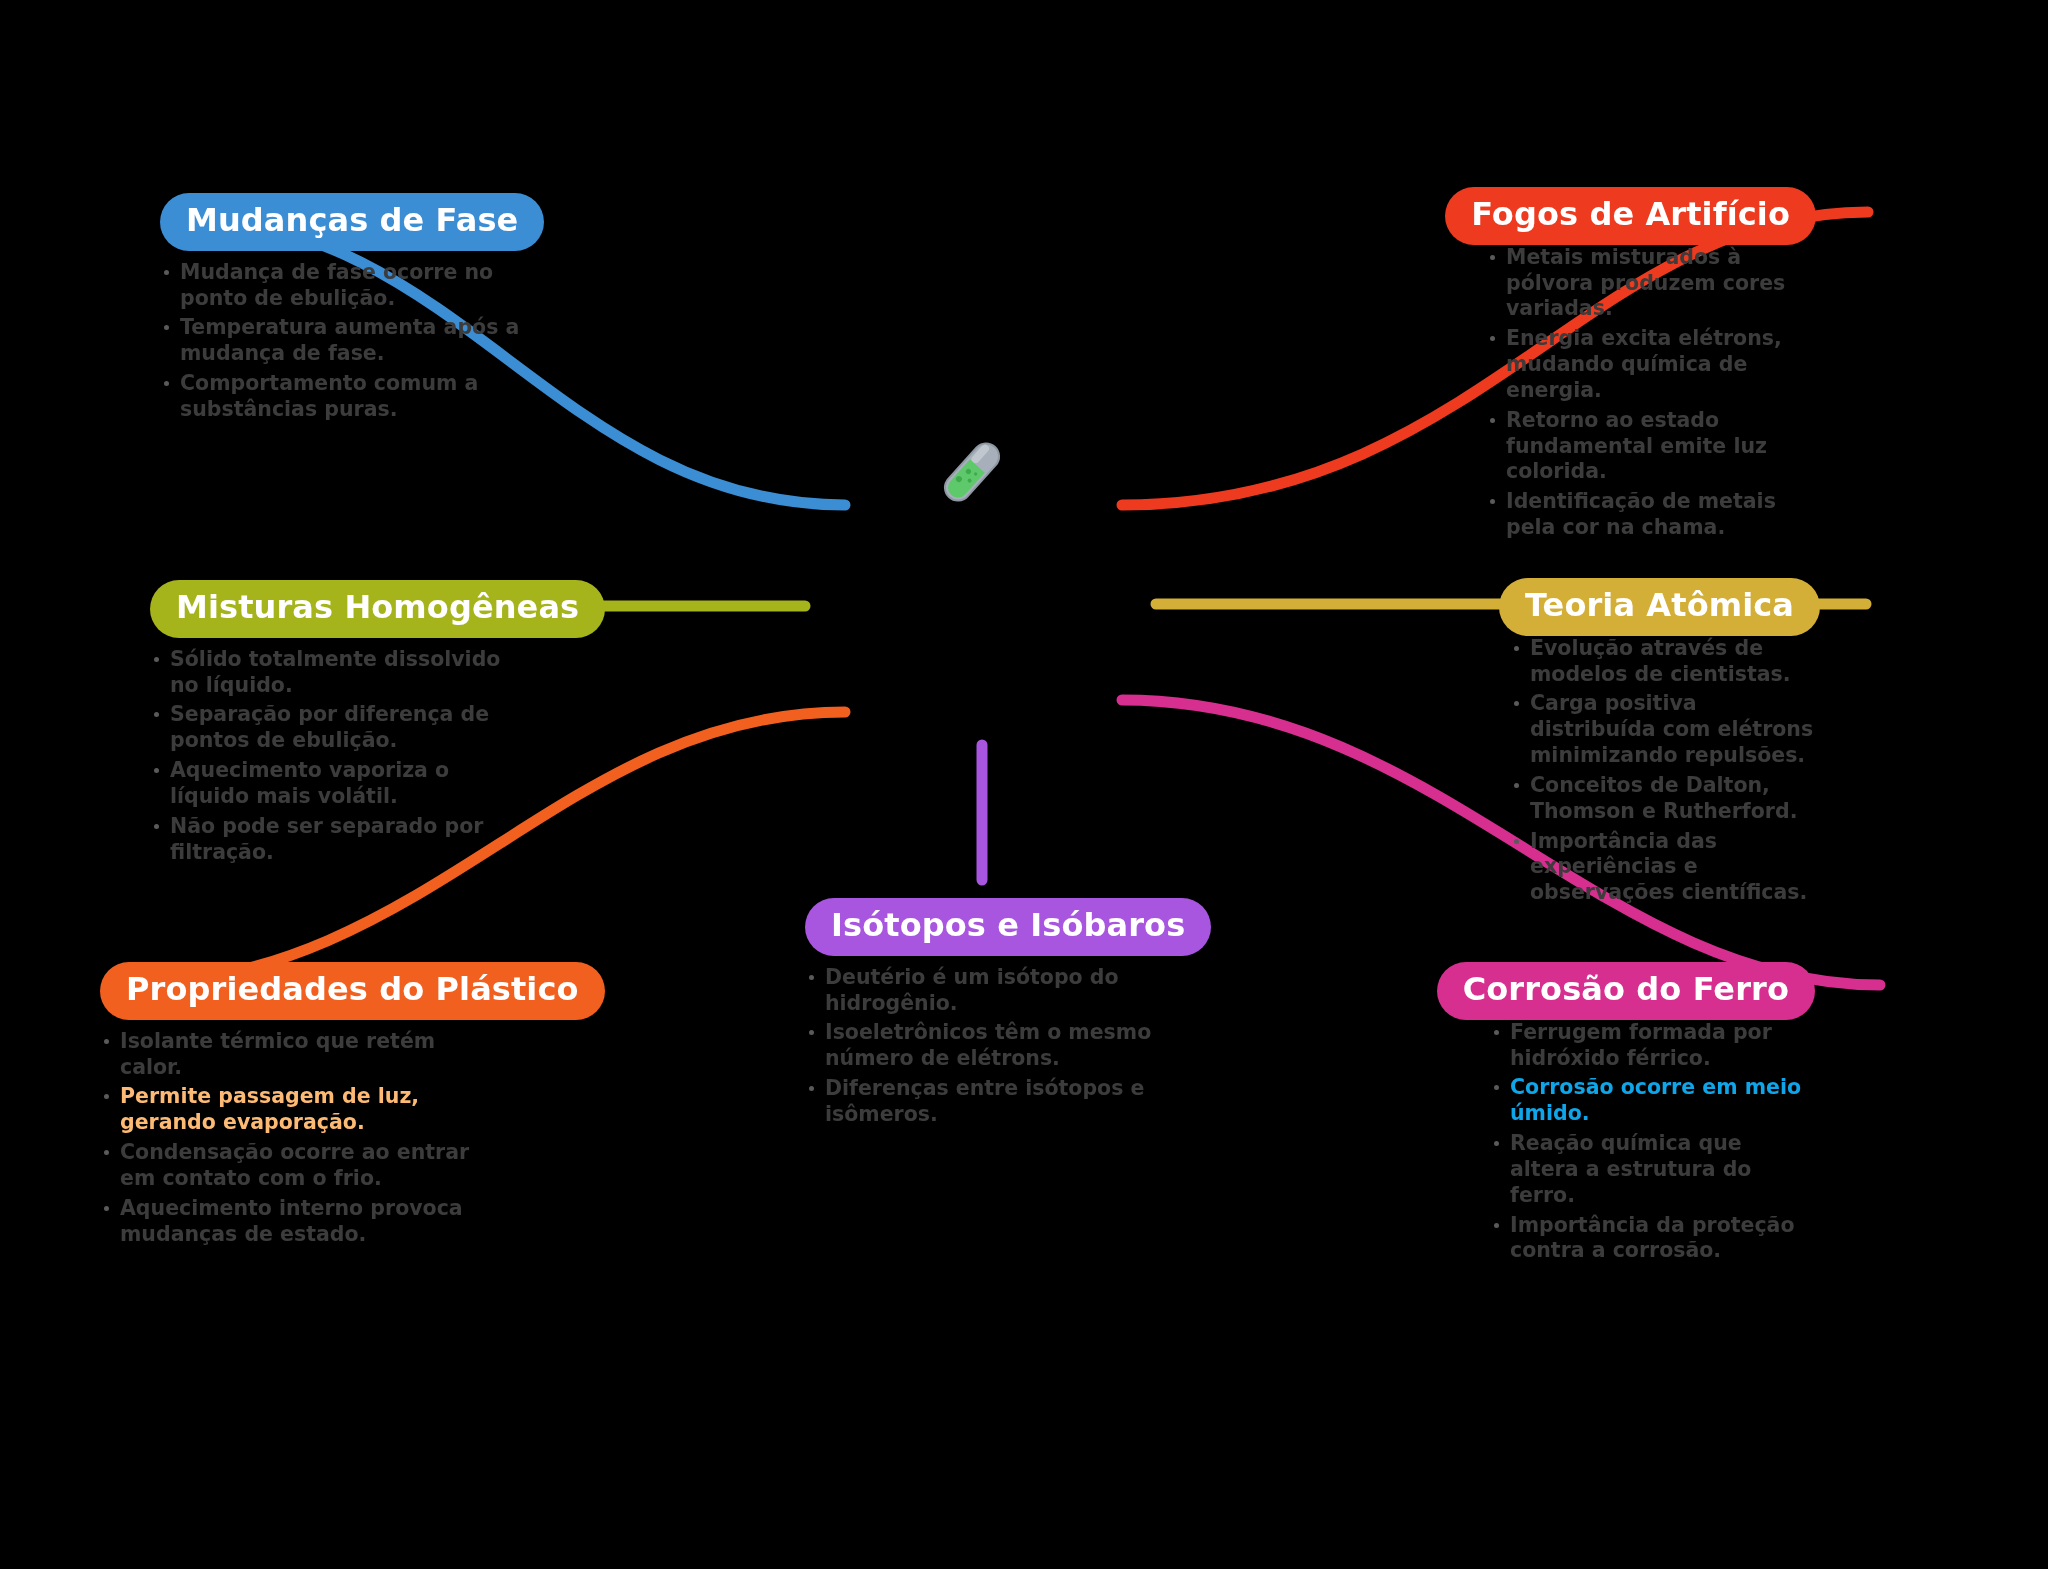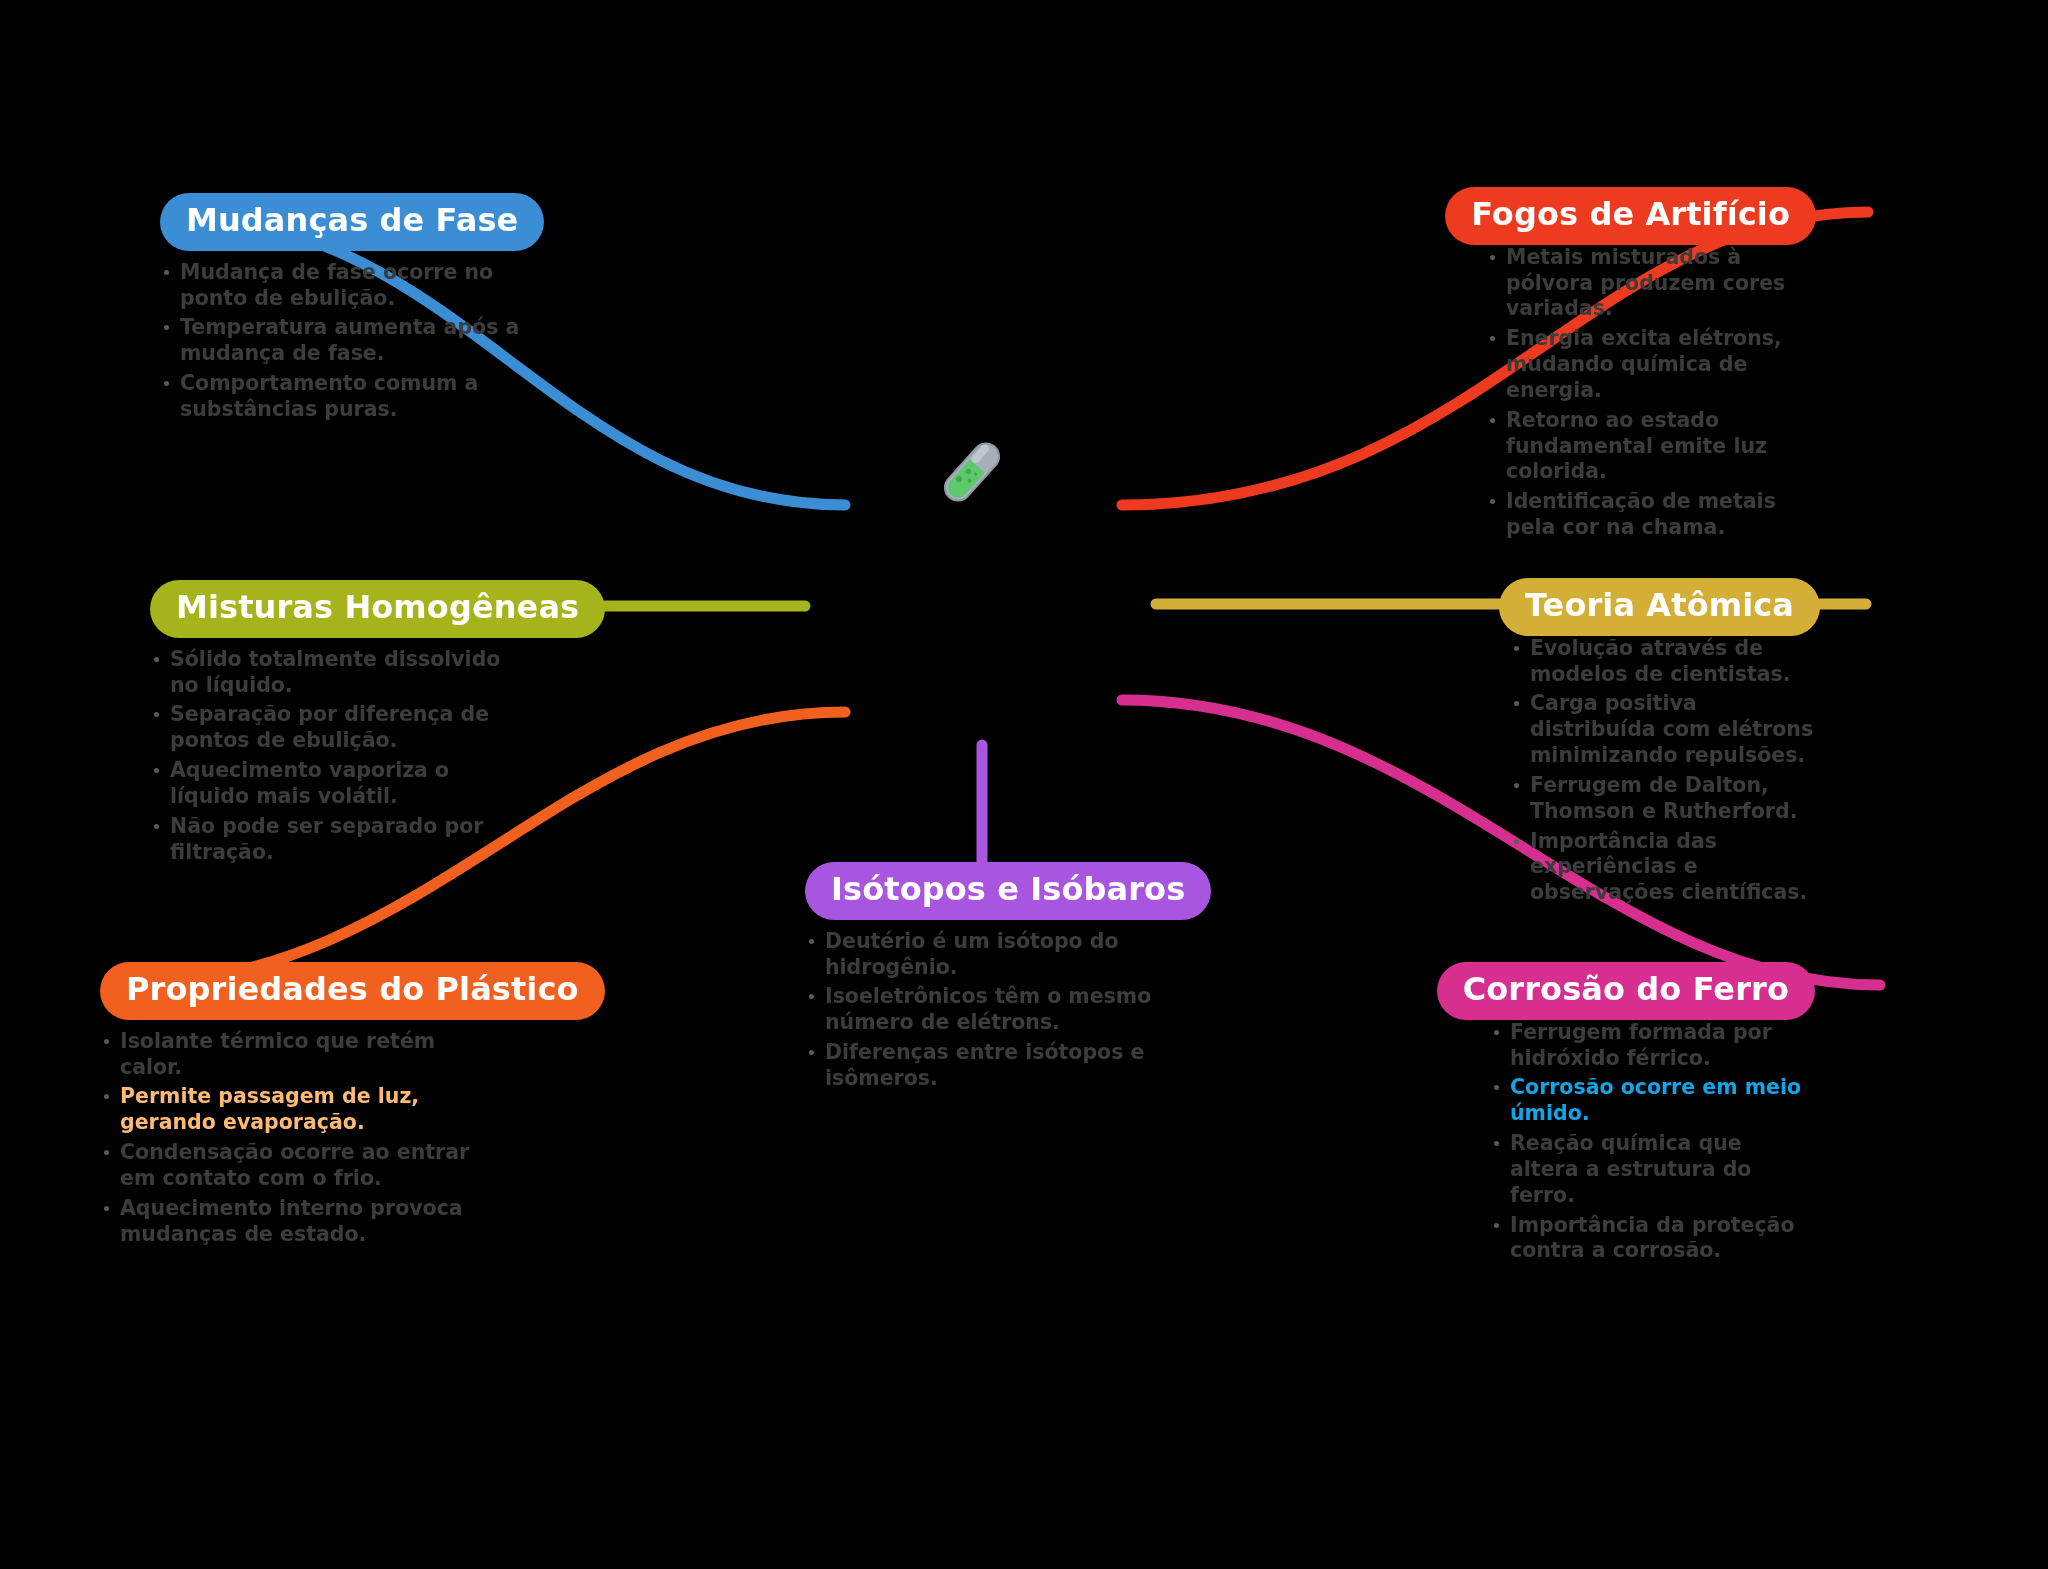--- a/index.html
+++ b/index.html
@@ -172,40 +172,40 @@
       </ul>
     </div>
   </div>
 
   <div class="branch align-right" id="branch-teoria-atomica">
     <div class="branch-header" style="background: rgb(212, 175, 55);">Teoria Atômica</div>
     <div class="bullets-wrap">
       <ul class="branch-bullets">
         <li style="color: rgb(60, 60, 60);">Evolução através de modelos de cientistas.</li>
         <li style="color: rgb(60, 60, 60);">Carga positiva distribuída com elétrons minimizando repulsões.</li>
-        <li style="color: rgb(60, 60, 60);">Ferrugem de Dalton, Thomson e Rutherford.</li>
+        <li style="color: rgb(60, 60, 60);">Conceitos de Dalton, Thomson e Rutherford.</li>
         <li style="color: rgb(60, 60, 60);">Importância das experiências e observações científicas.</li>
       </ul>
     </div>
   </div>
 
   <div class="branch" id="branch-propriedades-plastico">
     <div class="branch-header" style="background: rgb(242, 96, 31); text-align: center;">Propriedades do Plástico</div>
     <div class="bullets-wrap">
       <ul class="branch-bullets">
         <li style="color: rgb(60, 60, 60);">Isolante térmico que retém calor.</li>
         <li style="color: #fdba74;">Permite passagem de luz, gerando evaporação.</li>
         <li style="color: rgb(60, 60, 60);">Condensação ocorre ao entrar em contato com o frio.</li>
         <li style="color: rgb(60, 60, 60);">Aquecimento interno provoca mudanças de estado.</li>
       </ul>
     </div>
   </div>
 
   <div class="branch" id="branch-isotopos-isobaros">
-    <div class="branch-header" style="background: rgb(168, 85, 224);">Isótopos e Isóbaros</div>
+    <div class="branch-header" style="background: rgb(168, 85, 224); margin-top: 36px;">Isótopos e Isóbaros</div>
     <div class="bullets-wrap">
       <ul class="branch-bullets">
         <li style="color: rgb(60, 60, 60);">Deutério é um isótopo do hidrogênio.</li>
         <li style="color: rgb(60, 60, 60);">Isoeletrônicos têm o mesmo número de elétrons.</li>
         <li style="color: rgb(60, 60, 60);">Diferenças entre isótopos e isômeros.</li>
       </ul>
     </div>
   </div>
 
   <div class="branch align-right" id="branch-corrosao-do-ferro">

